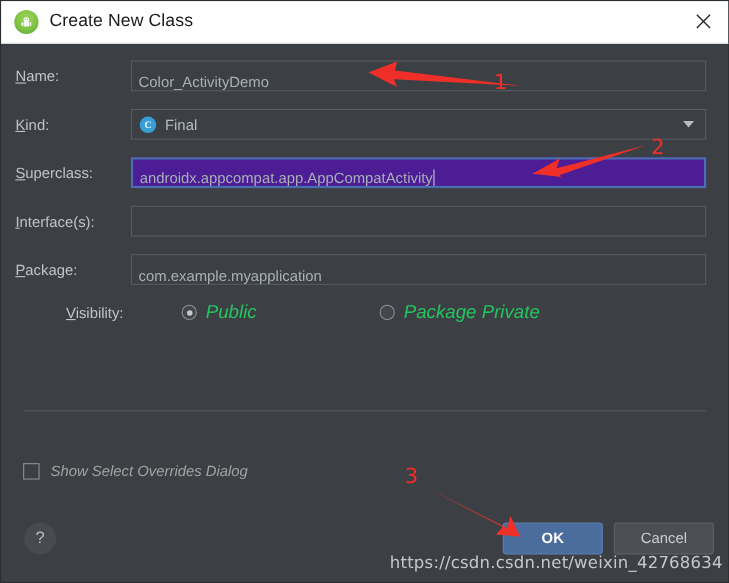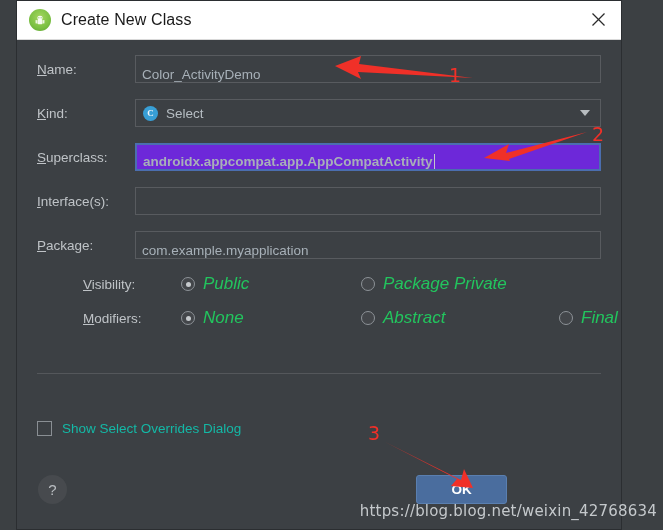--- a/index.html
+++ b/index.html
@@ -4,21 +4,21 @@
 <style>
   html,body{margin:0;padding:0;}
   body{
     width:663px;height:530px;
     background:#3c4043;
     font-family:"Liberation Sans","DejaVu Sans",sans-serif;
     overflow:hidden;
     position:relative;
   }
   #dialog{
-    position:absolute;left:16px;top:0;width:606px;height:530px;
+    position:absolute;left:0;top:0;width:663px;height:530px;
     background:#3c4044;
     border:1px solid #2b2e31;
     box-sizing:border-box;
     display:flex;flex-direction:column;
   }
   
   #titlebar{
     height:38px;min-height:38px;background:#ffffff;
     display:flex;align-items:center;
     border-bottom:1px solid #d9d9d9;
@@ -43,36 +43,35 @@
   #close-btn svg{display:block;}
   
   #content{
     flex:1;position:relative;padding:0;
   }
   .row{
     position:absolute;left:0;right:0;height:28px;
     display:flex;align-items:center;
   }
   .lbl{
-    width:108px;padding-left:20px;box-sizing:border-box;
+    width:108px;padding-left:13px;box-sizing:border-box;
     font-size:13.5px;color:#bfc3c7;white-space:nowrap;
   }
   .lbl u{text-decoration:underline;}
   .field{
     position:absolute;left:118px;right:20px;top:0;height:28px;
     background:#3c4044;border:1px solid #585b5f;
     box-sizing:border-box;
     display:flex;align-items:flex-end;
     padding-left:6px;
     font-size:13.5px;color:#a7b0b8;
   }
   .field.focused{
     border:2px solid #4b6eaf;
-    background:#6d28d9;
-    font-weight:bold;
+    background:#4c1d95;
   }
   .field .caret{
     display:inline-block;width:1px;height:15px;background:#c3c8cc;
     margin-left:1px;
   }
   
   .combo{
     position:absolute;left:118px;right:20px;top:0;height:28px;
     background:#3c4044;border:1px solid #585b5f;box-sizing:border-box;
     display:flex;align-items:center;padding-left:7px;
@@ -107,21 +106,21 @@
   
   #sep{
     position:absolute;left:20px;right:20px;top:333px;height:1px;background:#54575b;
   }
   
   #chk-row{position:absolute;left:20px;top:381px;display:flex;align-items:center;cursor:pointer;}
   #chkbox{
     width:15px;height:15px;border:1px solid #8a8f94;box-sizing:border-box;
     background:#3c4044;margin-right:10px;flex:none;
   }
-  #chk-row span{font-size:13.5px;color:#14b8a6;}
+  #chk-row span{font-size:13.5px;color:#a3a3a3;font-style:italic;}
   
   #footer{
     position:absolute;left:0;right:0;bottom:0;height:62px;
   }
   #help-btn{
     position:absolute;left:21px;top:8px;width:29px;height:29px;border-radius:50%;
     background:#474a4e;color:#b9bdc1;font-size:15px;
     display:flex;align-items:center;justify-content:center;cursor:pointer;
   }
   .btn{
@@ -182,21 +181,21 @@
       <div class="lbl"><u>N</u><span>ame:</span></div>
       <div class="field">
         <span>Color_ActivityDemo</span>
       </div>
     </div>
 
     <div class="row" style="top:59px">
       <div class="lbl"><u>K</u><span>ind:</span></div>
       <div class="combo">
         <span class="c-icon">C</span>
-        <span>Select</span>
+        <span>Final</span>
         <span class="arrow"></span>
       </div>
     </div>
 
     <div class="row" style="top:103px">
       <div class="lbl"><u>S</u><span>uperclass:</span></div>
       <div class="field focused">
         <span>androidx.appcompat.app.AppCompatActivity</span>
           <span class="caret"></span>
       </div>
@@ -221,60 +220,46 @@
       <div class="radio-opt" style="left:118px">
         <span class="radio on"></span>
         <span>Public</span>
       </div>
       <div class="radio-opt" style="left:298px">
         <span class="radio"></span>
         <span>Package Private</span>
       </div>
     </div>
 
-    <div class="radio-row" style="top:266px">
-      <div class="lbl"><u>M</u><span>odifiers:</span></div>
-      <div class="radio-opt" style="left:118px">
-        <span class="radio on"></span>
-        <span>None</span>
-      </div>
-      <div class="radio-opt" style="left:298px">
-        <span class="radio"></span>
-        <span>Abstract</span>
-      </div>
-      <div class="radio-opt" style="left:496px">
-        <span class="radio"></span>
-        <span>Final</span>
-      </div>
-    </div>
 
     <div id="sep"></div>
 
     <div id="chk-row">
       <span id="chkbox"></span>
       <span>Show Select Overrides Dialog</span>
     </div>
 
   </div>
 
   <div id="footer">
     <div id="help-btn">?</div>
     <div class="btn" id="ok-btn">OK</div>
+    <div class="btn" id="cancel-btn">Cancel</div>
   </div>
 
 </div>
 
 <svg class="anno-arrow" style="left:335px;top:52px;" width="140" height="34" viewBox="0 0 140 34">
   <polygon points="0,14 26,4 24,12 138,26 23,20 26,27" fill="#f03028"></polygon>
 </svg>
 <div class="anno-num" style="left:449px;top:64px;">1</div>
 
 <svg class="anno-arrow" style="left:484px;top:130px;" width="105" height="34" viewBox="0 0 105 34">
   <polygon points="0,28 25,14 22,23 103,2 25,29 26,31" fill="#f03028"></polygon>
 </svg>
 <div class="anno-num" style="left:592px;top:123px;">2</div>
 
 <svg class="anno-arrow" style="left:385px;top:442px;" width="90" height="48" viewBox="0 0 90 48">
   <polygon points="0,0 76,38 79,27 88,46 66,44 72,37" fill="#f03028"></polygon>
 </svg>
 <div class="anno-num" style="left:368px;top:422px;">3</div>
 
-<div id="watermark">https://blog.blog.net/weixin_42768634</div>
+<div id="watermark">https://csdn.csdn.net/weixin_42768634</div>
 
 </body></html>

